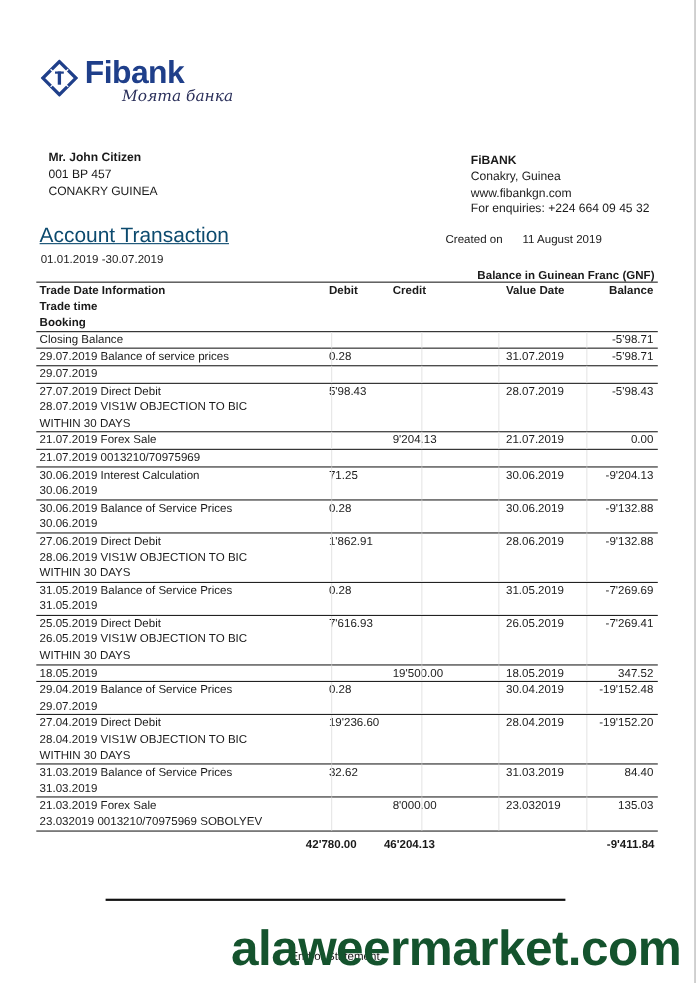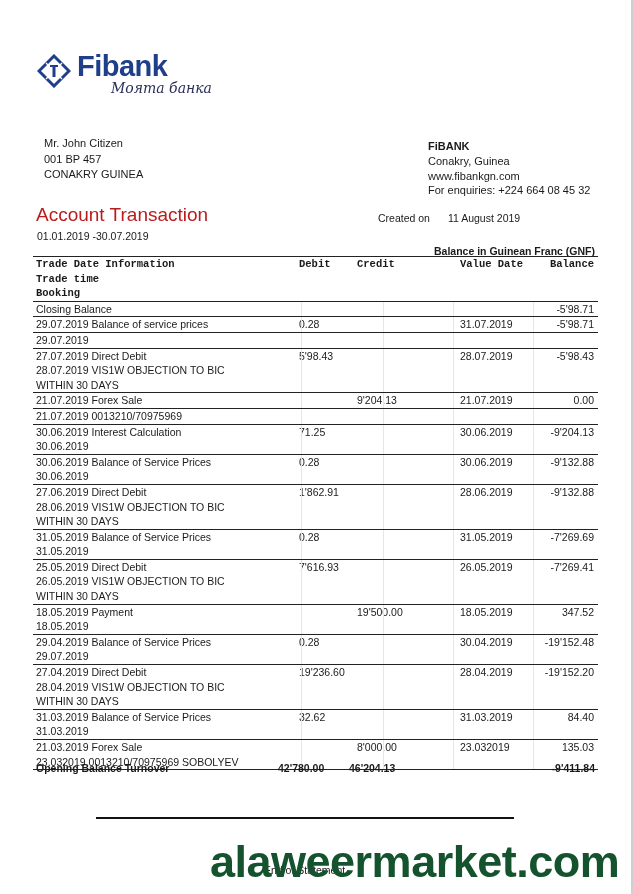--- a/index.html
+++ b/index.html
@@ -6,39 +6,39 @@
   body { width:633px; height:894px; position:relative; overflow:hidden;
          font-family:"Liberation Sans", sans-serif; color:#1a1a1a; }
   .edge { position:absolute; right:0; top:0; width:2px; height:894px; background:#cfcfcf; }
 
   .logo { position:absolute; left:37px; top:52px; width:190px; height:48px; }
   .logo .mark { position:absolute; left:0; top:2px; width:34px; height:34px; }
   .logo .brand { position:absolute; left:40px; top:-2px; font-size:29px; font-weight:bold; color:#1f3f8a; letter-spacing:-0.5px; }
   .logo .tag { position:absolute; left:74px; top:28px; font-family:"DejaVu Serif", serif; font-style:italic; font-size:14px; color:#2a2f5a; }
 
   .addr { position:absolute; left:44px; top:136px; font-size:11px; line-height:15.5px; }
-  .addr .name { font-weight:normal; }
+  .addr .name { font-weight:bold; }
   .bank { position:absolute; left:428px; top:139px; font-size:11px; line-height:14.8px; }
   .bank .name { font-weight:bold; }
 
-  .title { position:absolute; left:36px; top:204px; font-size:19px; color:#b91c1c; }
+  .title { position:absolute; left:36px; top:204px; font-size:19px; color:#0c4a6e;text-decoration:underline; }
   .period { position:absolute; left:37px; top:230px; font-size:10.5px;text-align:right; }
-  .created { position:absolute; left:378px; top:212px; font-size:10.5px; }
+  .created { position:absolute; left:405px; top:212px; font-size:10.5px; }
   .created .date { margin-left:18px; }
   .valued { position:absolute; right:38px; top:245px; font-size:10.5px; font-weight:bold; }
 
   .table { position:absolute; left:33px; top:256px; width:565px; border-top:1.5px solid #222; }
   .row { position:relative; border-bottom:1.2px solid #222; font-size:10.5px; line-height:14.6px; }
   .row .c { position:absolute; top:0; }
   .row .info { position:relative; left:3px; width:235px; }
   .row .debit { left:242px;padding-left:24px; }
   .row .credit { left:324px; }
   .row .vdate { left:427px; }
   .row .bal { right:4px; text-align:right; }
-  .row.head { font-weight:bold;font-family:Liberation Mono, monospace; }
+  .row.head { font-weight:bold; }
   .vsep { position:absolute; top:0; width:1px; height:100%; background:#e6e6e6; }
 
   .total { position:absolute; left:36px; top:761px; width:560px; font-size:10.5px; font-weight:bold; line-height:15px; }
   .total .c { position:absolute; top:0; }
   .total .debit { left:242px; }
   .total .credit { left:313px; }
   .total .bal { right:1px; text-align:right; }
 
   .endline { position:absolute; left:96px; top:817px; width:418px; height:2px; background:#111; }
   .endtext { position:absolute; left:264px; top:864px; font-size:10.5px; font-weight:normal; }
@@ -68,21 +68,21 @@
 <div class="addr">
   <div class="name">Mr. John Citizen</div>
   <div>001 BP 457</div>
   <div>CONAKRY GUINEA</div>
 </div>
 
 <div class="bank">
   <div class="name">FiBANK</div>
   <div>Conakry, Guinea</div>
   <div>www.fibankgn.com</div>
-  <div>For enquiries: +224 664 08 45 32</div>
+  <div>For enquiries: +224 664 09 45 32</div>
 </div>
 
 <div class="title">Account Transaction</div>
 <div class="period">01.01.2019 -30.07.2019</div>
 <div class="created">
   <span>Created on</span><span class="date">11 August 2019</span>
 </div>
 <div class="valued">Balance in Guinean Franc  (GNF)</div>
 
 <div class="table" id="txn-table">
@@ -245,21 +245,20 @@
         <div class="c credit"></div>
         <div class="c vdate">26.05.2019</div>
         <div class="c bal">-7'269.41</div>
         <div class="vsep" style="left: 268px;"></div>
         <div class="vsep" style="left: 350px;"></div>
         <div class="vsep" style="left: 420px;"></div>
         <div class="vsep" style="left: 500px;"></div>
       </div>
       <div class="row">
         <div class="info">
-          <div>18.05.2019 Payment</div>
           <div>18.05.2019</div>
         </div>
         <div class="c debit"></div>
         <div class="c credit">19'500.00</div>
         <div class="c vdate">18.05.2019</div>
         <div class="c bal">347.52</div>
         <div class="vsep" style="left: 268px;"></div>
         <div class="vsep" style="left: 350px;"></div>
         <div class="vsep" style="left: 420px;"></div>
         <div class="vsep" style="left: 500px;"></div>
@@ -318,21 +317,20 @@
         <div class="c bal">135.03</div>
         <div class="vsep" style="left: 268px;"></div>
         <div class="vsep" style="left: 350px;"></div>
         <div class="vsep" style="left: 420px;"></div>
         <div class="vsep" style="left: 500px;"></div>
       </div>
     </div>
 </div>
 
 <div class="total">
-  <div>Opening Balance Turnover</div>
   <div class="c debit">42'780.00</div>
   <div class="c credit">46'204.13</div>
   <div class="c bal">-9'411.84</div>
 </div>
 
 <div class="endline"></div>
 <div class="endtext">End of Statement</div>
 <div class="watermark">alaweermarket.com</div>
 
 </body></html>

